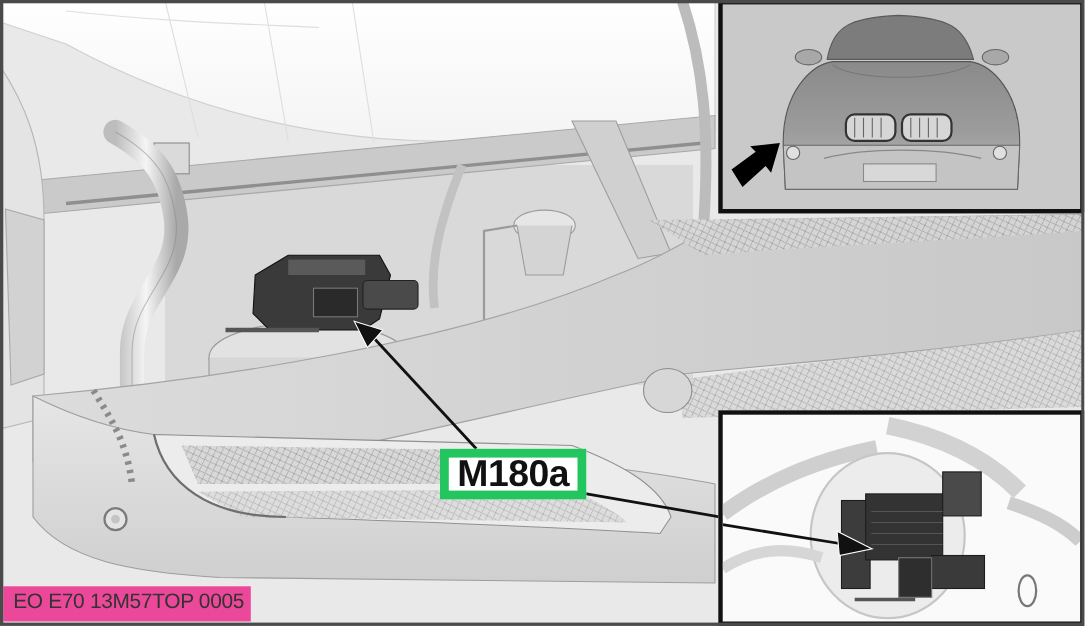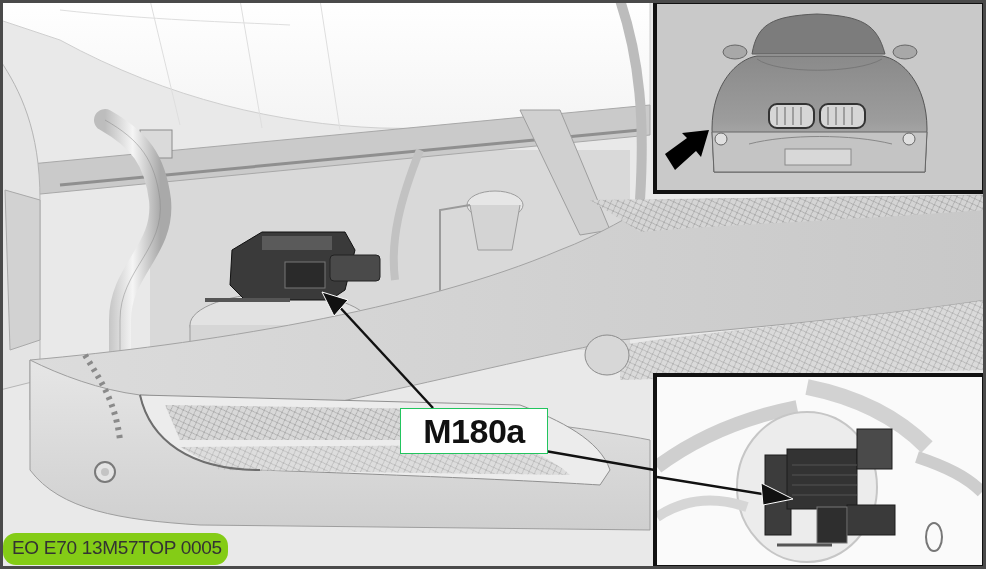--- a/index.html
+++ b/index.html
@@ -26,41 +26,40 @@
     border: 4px solid #111;
     overflow: hidden;
     z-index: 10;
   }
   .inset-top { left: 653px; top: 0; width: 333px; height: 194px; background: #c9c9c9; }
   .inset-bottom { left: 653px; top: 373px; width: 333px; height: 196px; background: #fafafa; }
 
   .callout-label {
     position: absolute;
     left: 400px; top: 408px;
-    width: 148px; height: 46px;
+    width: 133px; height: 46px;
     box-sizing: border-box;
     background: #ffffff;
-    border: 1px solid #22c55e;
+    border: 8px solid #22c55e;
     z-index: 15;
     display: flex; align-items: center; justify-content: center;
     font-weight: bold;
     font-size: 34px;
     color: #111;
     letter-spacing: -0.5px;
   }
   .ref-code {
     position: absolute;
     left: 3px; top: 533px;
     padding: 4px 6px 6px 9px;
-    background: #84cc16;
+    background: #ec4899;
     z-index: 15;
     font-size: 19px;
     color: #333;
     letter-spacing: -0.3px;
-    border-radius: 13px;
   }
 </style>
 </head>
 <body>
 
 <div class="canvas">
 
   <svg class="scene" width="986" height="569" viewBox="0 0 986 569">
     <defs>
       <linearGradient id="hood" x1="0" y1="0" x2="0" y2="1">

